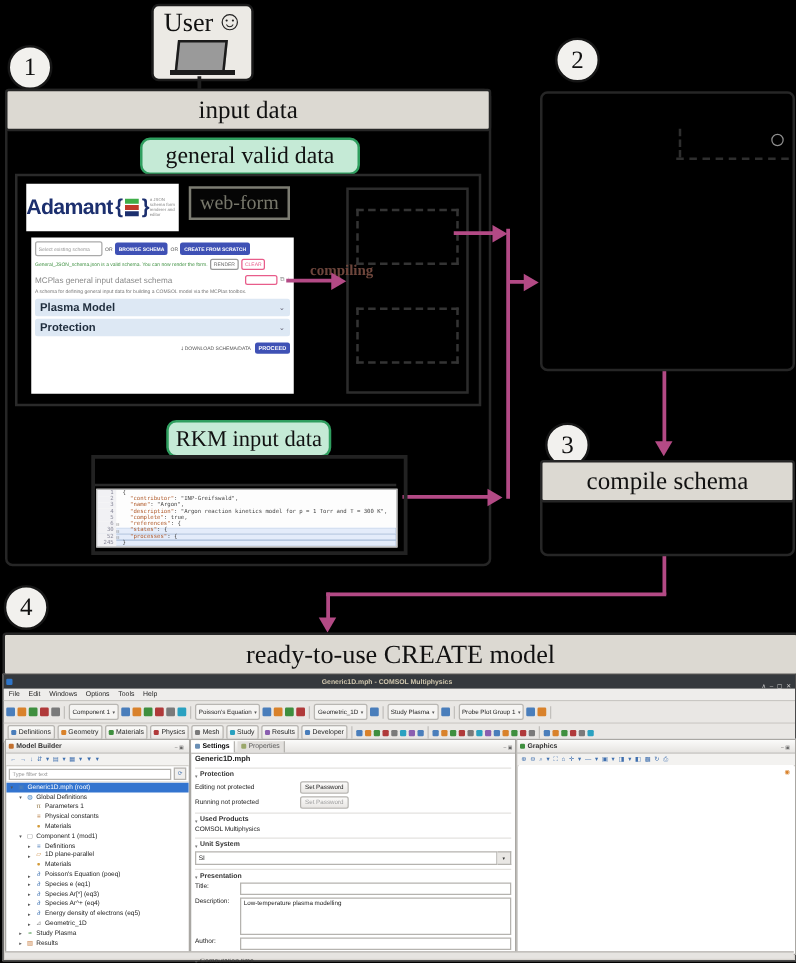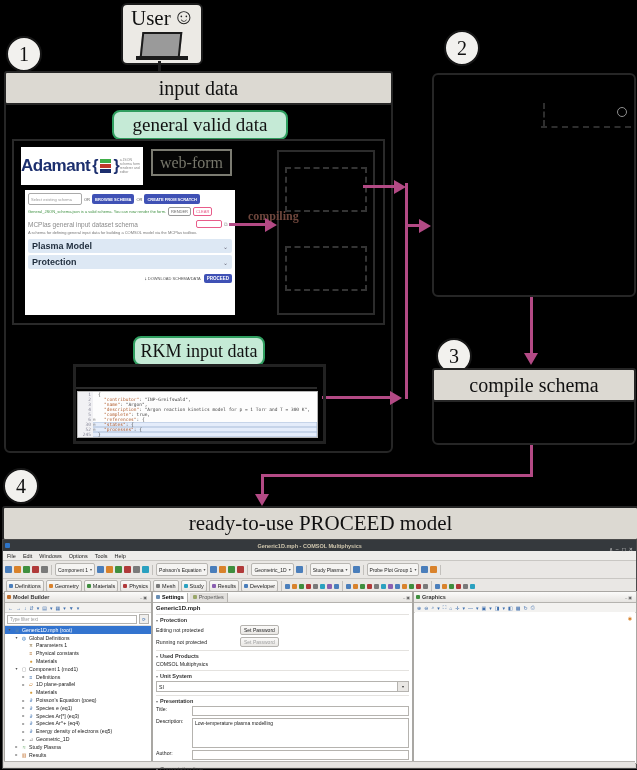--- a/index.html
+++ b/index.html
@@ -319,21 +319,21 @@
         <span class="jrest">}</span>
       </div>
     </div>
 
   <div class="abs dark-box" style="left:432px;top:368px;width:200px;height:73px;"></div>
   <div class="abs hdr-bar serif" style="left:432px;top:368px;width:200px;height:30px;font-size:20px;">
     <span>compile schema</span>
   </div>
 
   <div class="abs hdr-bar serif" style="left:2px;top:506px;width:633px;height:31px;font-size:21px;">
-    <span>ready-to-use PROCEED model</span>
+    <span>ready-to-use CREATE model</span>
   </div>
 
   <div class="abs" id="comsol" style="left:2px;top:539px;width:633px;height:228px;">
 
     <div id="cm-titlebar">
       <div class="ico sm" style="background:#2e75c8;margin-left:2px;"></div>
       <div id="cm-title">Generic1D.mph - COMSOL Multiphysics</div>
       <span id="cm-ctrls"><span class="win-ctrl">∧</span><span class="win-ctrl">‒</span><span class="win-ctrl">◻</span><span class="win-ctrl">✕</span></span>
     </div>
 

